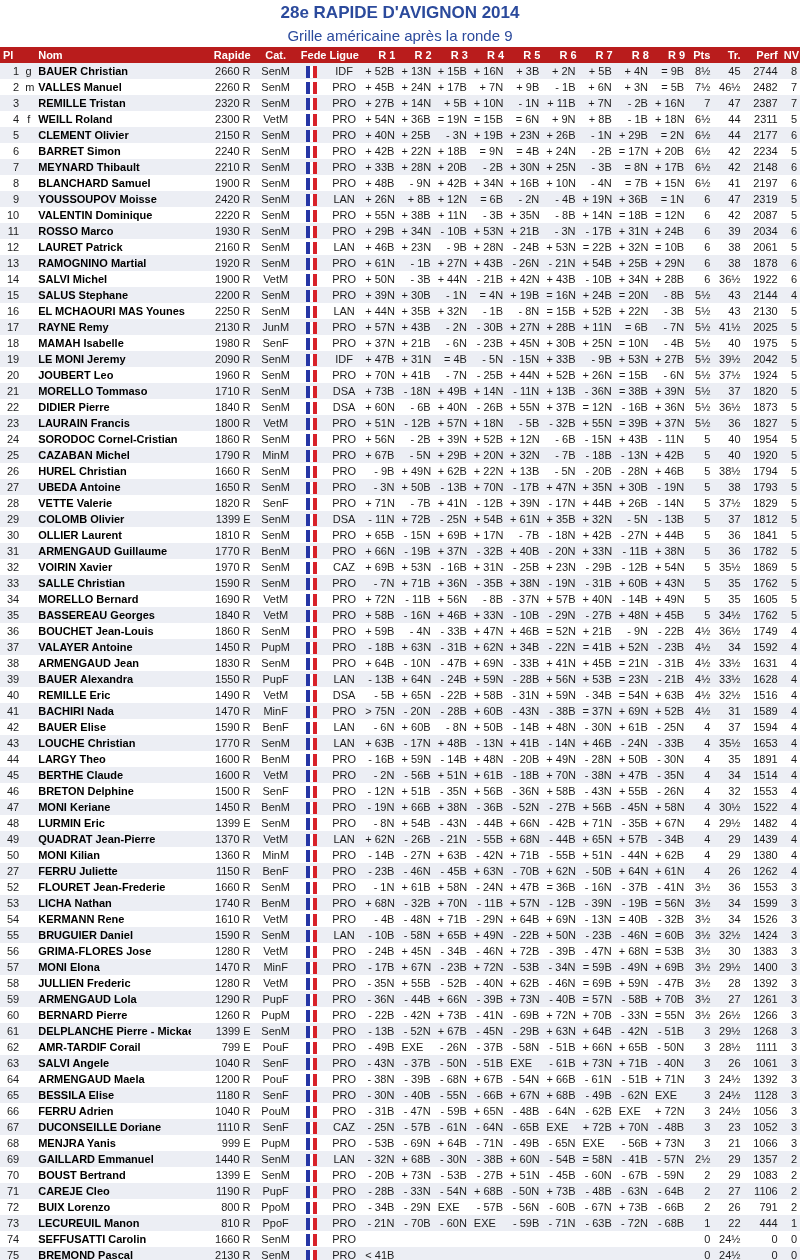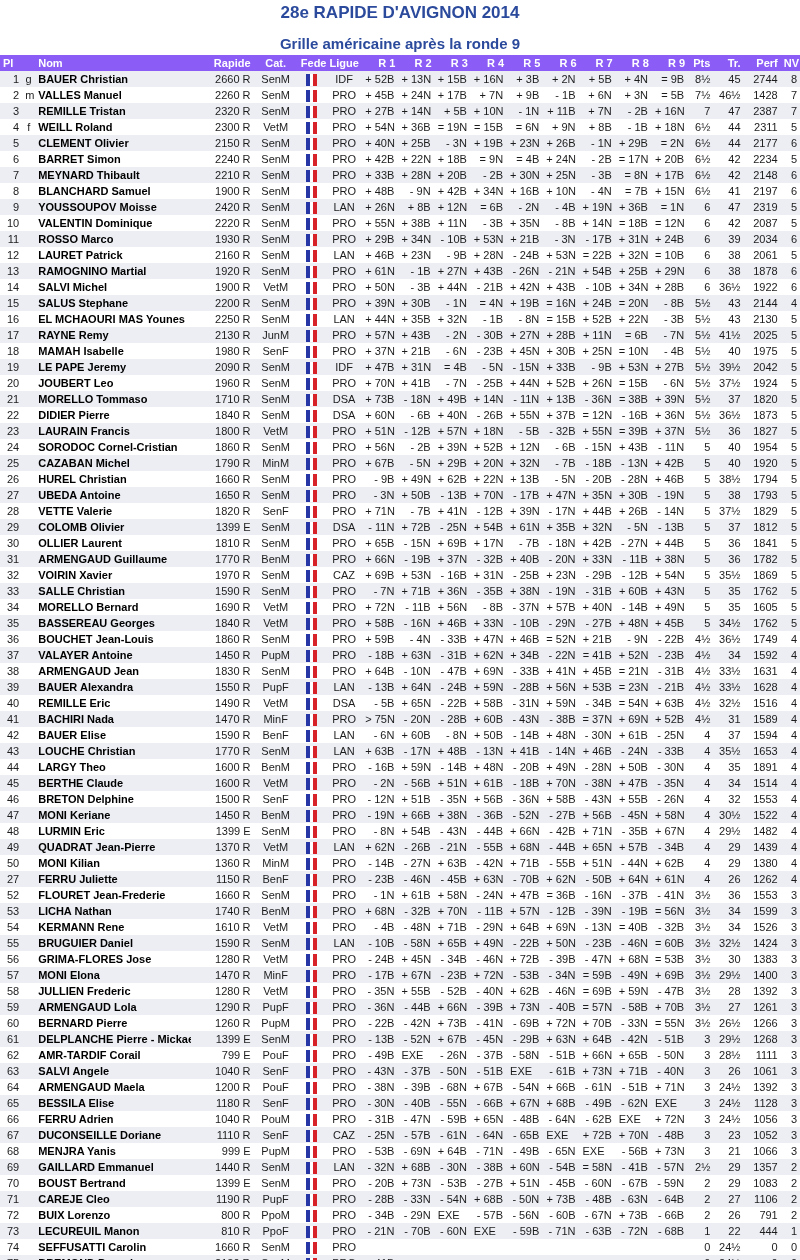--- a/index.html
+++ b/index.html
@@ -1,20 +1,20 @@
 <!DOCTYPE html>
 <html><head>
 <meta charset="utf-8">
 <style>
   html,body { margin:0; padding:0; background:#ffffff; }
   body { width:800px; font-family:"Liberation Sans", sans-serif; }
-  .title1 { color:#2b4a9c; text-align:center; font-size:17px; font-weight:bold; margin:3px 0 12px 0; }
-  .title2 { color:#2b4a9c; text-align:center; font-size:15px; font-weight:bold; margin:1px 0 3px 0; }
+  .title1 { color:#2b4a9c; text-align:center; font-size:17px; font-weight:bold; margin:3px 0 4px 0; }
+  .title2 { color:#2b4a9c; text-align:center; font-size:15px; font-weight:normal; margin:1px 0 3px 0; }
   table { width:800px; border-collapse:collapse; table-layout:fixed; font-size:11px; }
-  thead th { background:#8b5cf6; color:#ffffff; font-weight:bold; height:16px; padding:0 3px; white-space:nowrap; }
+  thead th { background:#b91c1c; color:#ffffff; font-weight:bold; height:16px; padding:0 3px; white-space:nowrap; }
   tbody td { height:16px; padding:0 3px; white-space:nowrap; overflow:hidden; color:#1c1c1c; line-height:16px; }
   tr.alt td { background:#eceef4; }
   .left { text-align:left; }
   .num  { text-align:right; }
   .ctr  { text-align:center; }
   td.nom { font-weight:bold; color:#000000; }
   td.res { text-align:right; padding-right:4px; }
   td.res.exe { padding-right:13px; }
   .flag { display:inline-block; width:11px; height:12px; vertical-align:middle;
           background:linear-gradient(90deg,#2636a5 0 36%,#ffffff 36% 64%,#d8222a 64% 100%); }
@@ -106,21 +106,21 @@
     <td class="res">+ 24N</td>
     <td class="res">+ 17B</td>
     <td class="res">+ 7N</td>
     <td class="res">+ 9B</td>
     <td class="res">- 1B</td>
     <td class="res">+ 6N</td>
     <td class="res">+ 3N</td>
     <td class="res">= 5B</td>
     <td class="num">7½</td>
     <td class="num">46½</td>
-    <td class="num">1428</td>
+    <td class="num">2482</td>
     <td class="num">7</td>
   </tr>
       <tr class="alt">
     <td class="num">3</td>
     <td class="ctr"></td>
     <td class="left nom">REMILLE Tristan</td>
     <td class="num">2320 R</td>
     <td class="ctr">SenM</td>
     <td class="ctr"><span class="flag"></span></td>
     <td class="ctr">PRO</td>
@@ -464,21 +464,21 @@
     <td class="res">= 10N</td>
     <td class="res">- 4B</td>
     <td class="num">5½</td>
     <td class="num">40</td>
     <td class="num">1975</td>
     <td class="num">5</td>
   </tr>
       <tr class="alt">
     <td class="num">19</td>
     <td class="ctr"></td>
-    <td class="left nom">LE PAPE Jeremy</td>
+    <td class="left nom">LE MONI Jeremy</td>
     <td class="num">2090 R</td>
     <td class="ctr">SenM</td>
     <td class="ctr"><span class="flag"></span></td>
     <td class="ctr">IDF</td>
     <td class="res">+ 47B</td>
     <td class="res">+ 31N</td>
     <td class="res">= 4B</td>
     <td class="res">- 5N</td>
     <td class="res">- 15N</td>
     <td class="res">+ 33B</td>

